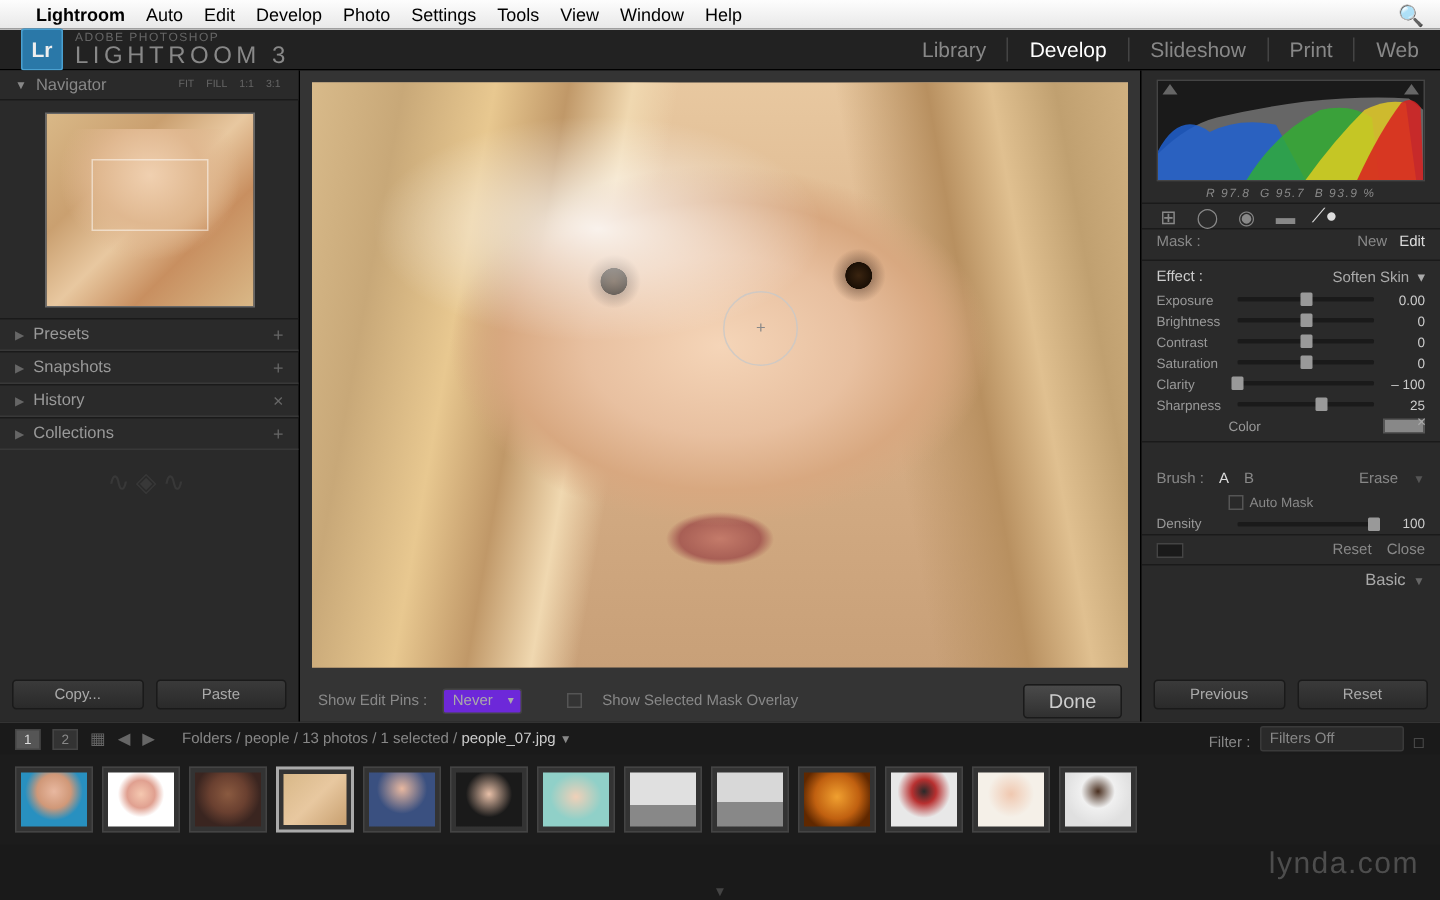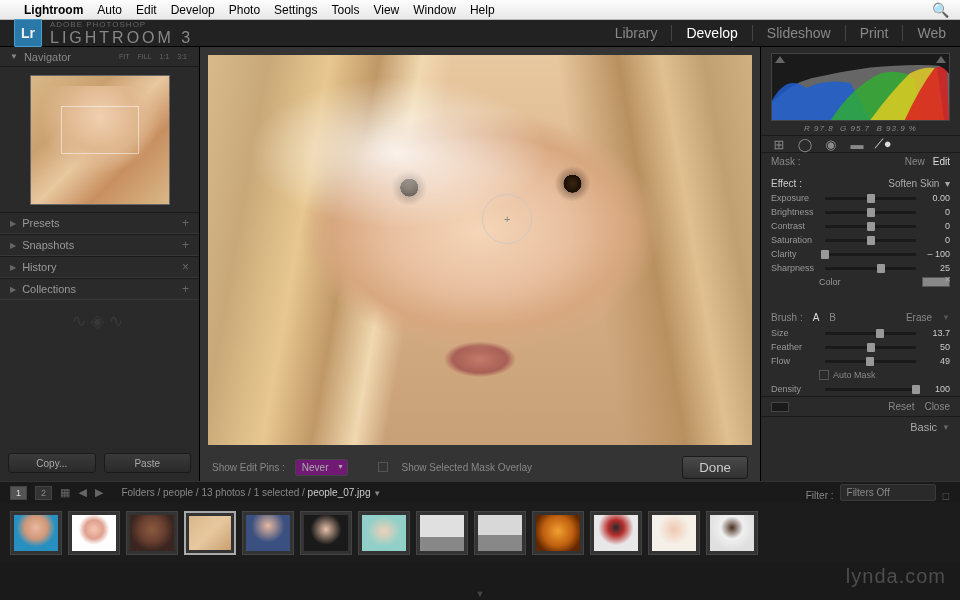--- a/index.html
+++ b/index.html
@@ -51,21 +51,21 @@
   radial-gradient(circle 45px at 37% 34%,rgba(50,30,20,.7) 0%,transparent 40%),
   radial-gradient(circle 45px at 67% 33%,rgba(50,30,20,.7) 0%,transparent 40%),
   radial-gradient(ellipse 180px 120px at 50% 45%,#f5d5b8 0%,#e8c0a0 50%,#d8a880 80%,transparent 100%),
   radial-gradient(ellipse 60px 30px at 50% 78%,#c47b6a 0%,#a85f55 45%,transparent 60%),
   linear-gradient(100deg,#d8ba8a 0%,#c8a878 10%,#e8c890 20%,#c09868 28%,#f0d8b0 35%,transparent 40%),
   linear-gradient(260deg,#d0b080 0%,#c0a070 8%,#e0c090 15%,#b89060 22%,transparent 32%),
   linear-gradient(180deg,#e8c8a0 0%,#d8b088 50%,#c8a078 100%);
 }
 .brush-cursor { position:absolute; top:42%; left:55%; width:50px; height:50px; border:1px solid rgba(200,200,200,.8); border-radius:50%; transform:translate(-50%,-50%); display:flex; align-items:center; justify-content:center; color:#888; font-size:11px; }
 .canvas-bar { height:28px; display:flex; align-items:center; padding:0 12px; gap:10px; color:#888; font-size:10px; }
-.dropdown { background:#701a75; border:1px solid #444; padding:2px 18px 2px 6px; color:#aaa; border-radius:2px; cursor:pointer; position:relative; }
+.dropdown { background:#6d28d9; border:1px solid #444; padding:2px 18px 2px 6px; color:#aaa; border-radius:2px; cursor:pointer; position:relative; }
 .dropdown::after { content:"▾"; position:absolute; right:4px; font-size:8px; }
 .checkbox { width:10px; height:10px; border:1px solid #555; display:inline-block; margin-right:4px; }
 .done-btn { margin-left:auto; padding:3px 16px; background:linear-gradient(#4a4a4a,#303030); border:1px solid #1a1a1a; border-radius:3px; color:#ccc; cursor:pointer; }
 
 
 .histogram { height:90px; padding:6px 10px 2px;font-style:italic; }
 .histo-box { height:68px; background:#1a1a1a; border:1px solid #444; position:relative; overflow:hidden; }
 .histo-box svg { width:100%; height:100%; }
 .histo-tri { position:absolute; top:2px; width:0; height:0; border-left:5px solid transparent; border-right:5px solid transparent; border-bottom:7px solid #666; }
 .histo-tri.l { left:3px; }
@@ -313,43 +313,20 @@
       <span class="color-swatch"></span>
     </div>
     <div class="divider"></div>
     <div class="brush-tabs">
       <span>Brush :</span>
       <span class="tab active">A</span>
       <span class="tab">B</span>
       <span class="tab erase">Erase</span>
       <span style="color:#555;font-size:8px">▼</span>
     </div>
-    <div id="brush-params">
-        <div class="slider-row">
-          <span class="lbl">Size</span>
-          <div class="slider-track">
-            <div class="slider-thumb" style="left:60%"></div>
-          </div>
-          <span class="val">13.7</span>
-        </div>
-        <div class="slider-row">
-          <span class="lbl">Feather</span>
-          <div class="slider-track">
-            <div class="slider-thumb" style="left:50%"></div>
-          </div>
-          <span class="val">50</span>
-        </div>
-        <div class="slider-row">
-          <span class="lbl">Flow</span>
-          <div class="slider-track">
-            <div class="slider-thumb" style="left:49%"></div>
-          </div>
-          <span class="val">49</span>
-        </div>
-      </div>
     <div class="automask">
         <span class="checkbox"></span>
         <span>Auto Mask</span>
       </div>
     <div id="density-row">
         <div class="slider-row">
           <span class="lbl">Density</span>
           <div class="slider-track">
             <div class="slider-thumb" style="left:100%"></div>
           </div>

